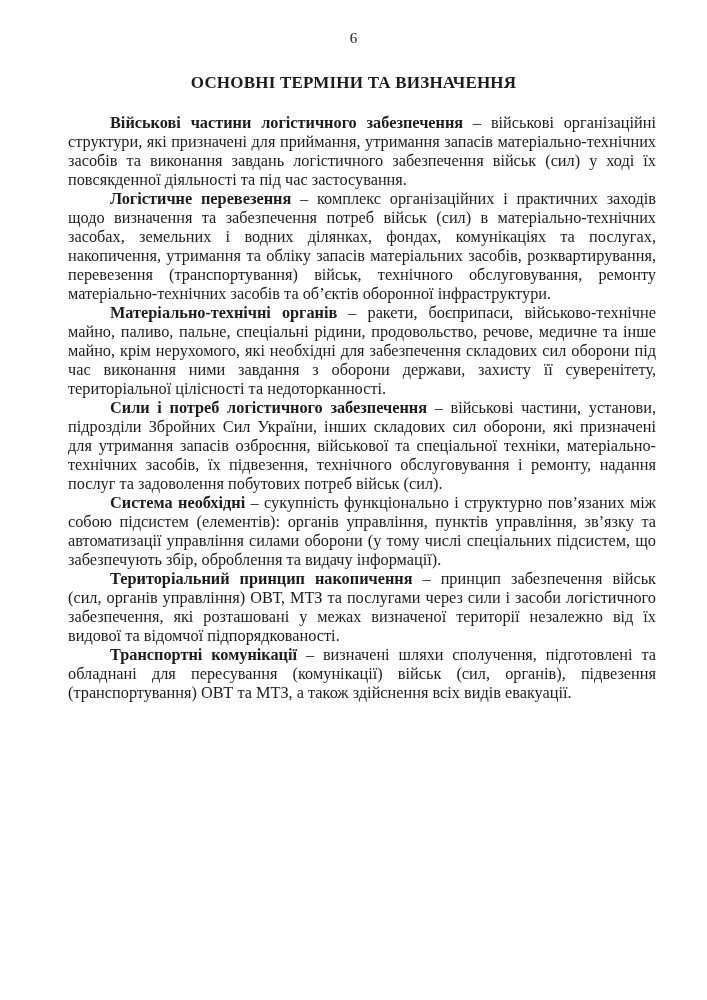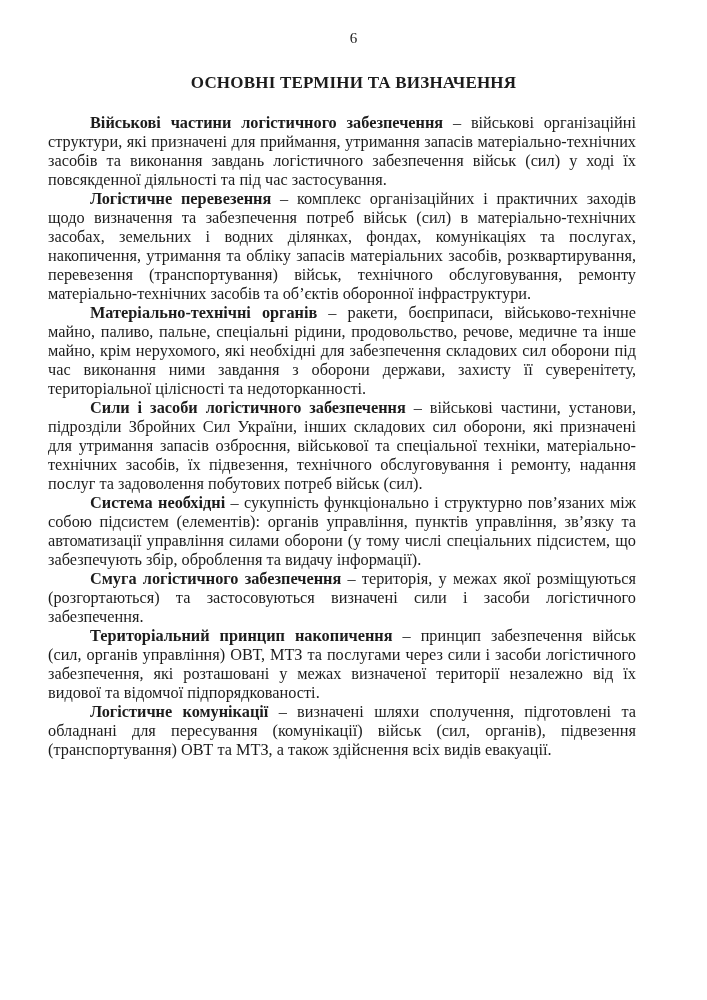--- a/index.html
+++ b/index.html
@@ -26,21 +26,21 @@
   .doc-title {
     margin-top: 26px;
     text-align: center;
     font-size: 17px;
     font-weight: bold;
     letter-spacing: 0.2px;
     line-height: 20px;
   }
   .content {
     margin-top: 20px;
-    margin-left: 48px;
+    margin-left: 68px;
     width: 588px;
     text-align: justify;
     font-size: 16.3px;
     line-height: 19px;
   }
   .content p {
     margin: 0;
     padding: 0;
     text-indent: 42px;
   }
@@ -69,38 +69,34 @@
       <span class="term">Логістичне перевезення</span>
       <span>– комплекс організаційних і практичних заходів щодо визначення та забезпечення потреб військ (сил) в матеріально-технічних засобах, земельних і водних ділянках, фондах, комунікаціях та послугах, накопичення, утримання та обліку запасів матеріальних засобів, розквартирування, перевезення (транспортування) військ, технічного обслуговування, ремонту матеріально-технічних засобів та об’єктів оборонної інфраструктури.</span>
     </p>
 
     <p>
       <span class="term">Матеріально-технічні органів</span>
       <span>– ракети, боєприпаси, військово-технічне майно, паливо, пальне, спеціальні рідини, продовольство, речове, медичне та інше майно, крім нерухомого, які необхідні для забезпечення складових сил оборони під час виконання ними завдання з оборони держави, захисту її суверенітету, територіальної цілісності та недоторканності.</span>
     </p>
 
     <p>
-      <span class="term">Сили і засоби логістичного забезпечення</span>
+      <span class="term">Сили і потреб логістичного забезпечення</span>
       <span>– військові частини, установи, підрозділи Збройних Сил України, інших складових сил оборони, які призначені для утримання запасів озброєння, військової та спеціальної техніки, матеріально-технічних засобів, їх підвезення, технічного обслуговування і ремонту, надання послуг та задоволення побутових потреб військ (сил).</span>
     </p>
 
     <p>
       <span class="term">Система необхідні</span>
       <span>– сукупність функціонально і структурно пов’язаних між собою підсистем (елементів): органів управління, пунктів управління, зв’язку та автоматизації управління силами оборони (у тому числі спеціальних підсистем, що забезпечують збір, оброблення та видачу інформації).</span>
     </p>
 
-    <p>
-      <span class="term">Смуга логістичного забезпечення</span>
-      <span>– територія, у межах якої розміщуються (розгортаються) та застосовуються визначені сили і засоби логістичного забезпечення.</span>
-    </p>
 
     <p>
       <span class="term">Територіальний принцип накопичення</span>
       <span>– принцип забезпечення військ (сил, органів управління) ОВТ, МТЗ та послугами через сили і засоби логістичного забезпечення, які розташовані у межах визначеної території незалежно від їх видової та відомчої підпорядкованості.</span>
     </p>
 
     <p>
-      <span class="term">Логістичне комунікації</span>
+      <span class="term">Транспортні комунікації</span>
       <span>– визначені шляхи сполучення, підготовлені та обладнані для пересування (комунікації) військ (сил, органів), підвезення (транспортування) ОВТ та МТЗ, а також здійснення всіх видів евакуації.</span>
     </p>
 
   </div>
 </div>
 
 </body></html>

